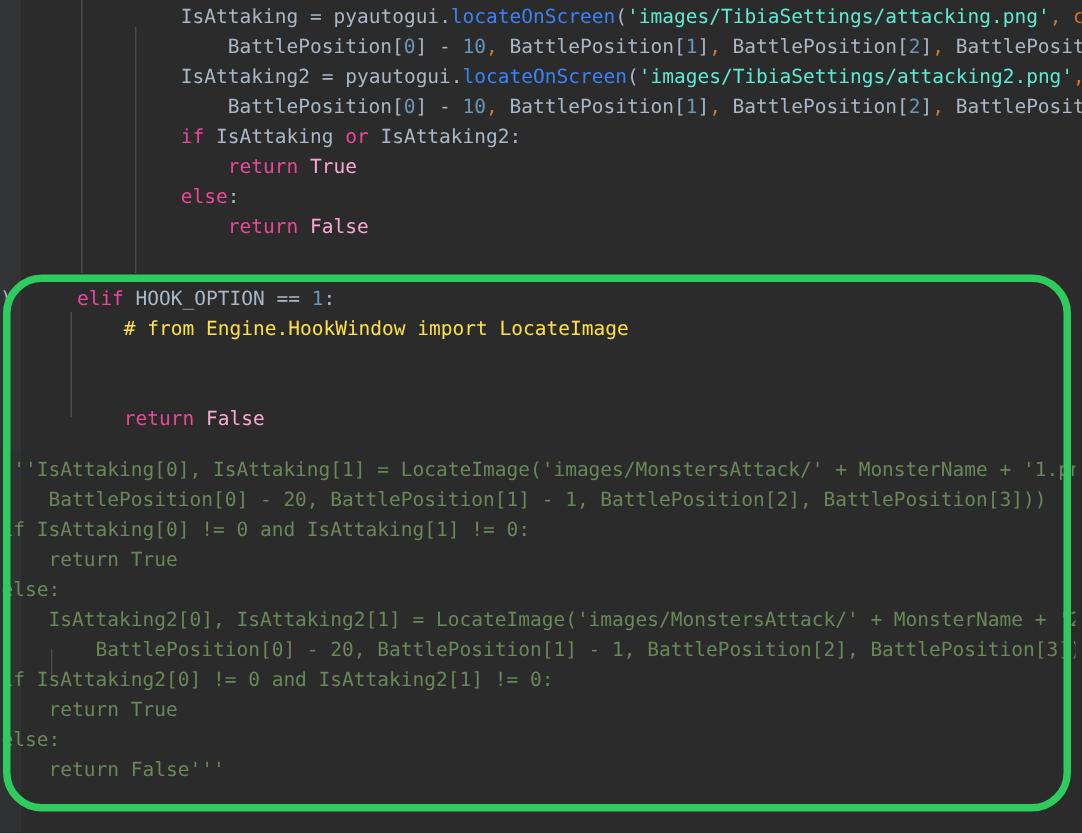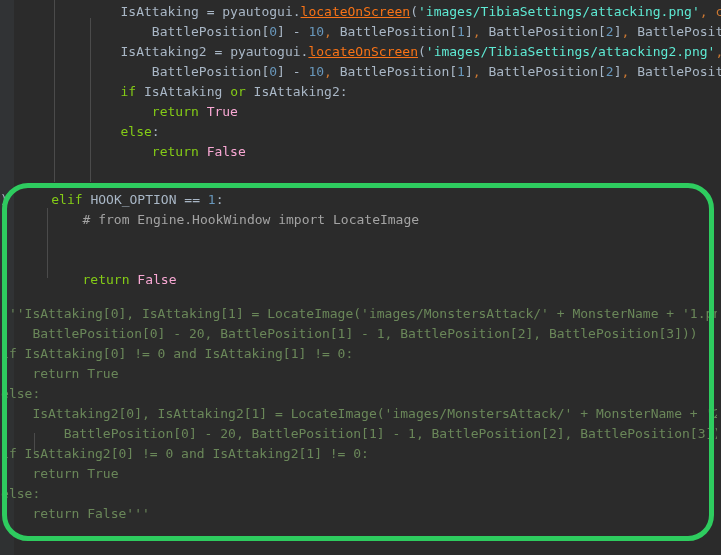--- a/index.html
+++ b/index.html
@@ -49,31 +49,31 @@
     font-family: "DejaVu Sans Mono", "Liberation Mono", monospace;
   }
 
   .line {
     height: 20px;
     white-space: pre;
     position: relative;
   }
 
   
-  .kw   { color: #84cc16; }            
+  .kw   { color: #ec4899; }            
   .id   { color: #a9b7c6; margin-top: 48px; }            
   .num  { color: #6897bb; }            
   .str  { color: #5eead4; }            
-  .cmt  { color: #a3a3a3; margin-top: 20px; }            
+  .cmt  { color: #fde047; margin-top: 20px; }            
   .op   { color: #a9b7c6; }            
   .brk  { color: #a9b7c6; }            
   .comma{ color: #cc7832; }            
   .kwarg{ color: #cc7832; }            
   .const{ color: #f9a8d4; }            
-  .func { color: #f97316; text-decoration: underline; }
+  .func { color: #3b82f6; }
   .dis  { color: #6a8759; }            
 
   
   .indent-guide {
     position: absolute;
     width: 1px;
     background: #4b4b4b;
   }
 
   

